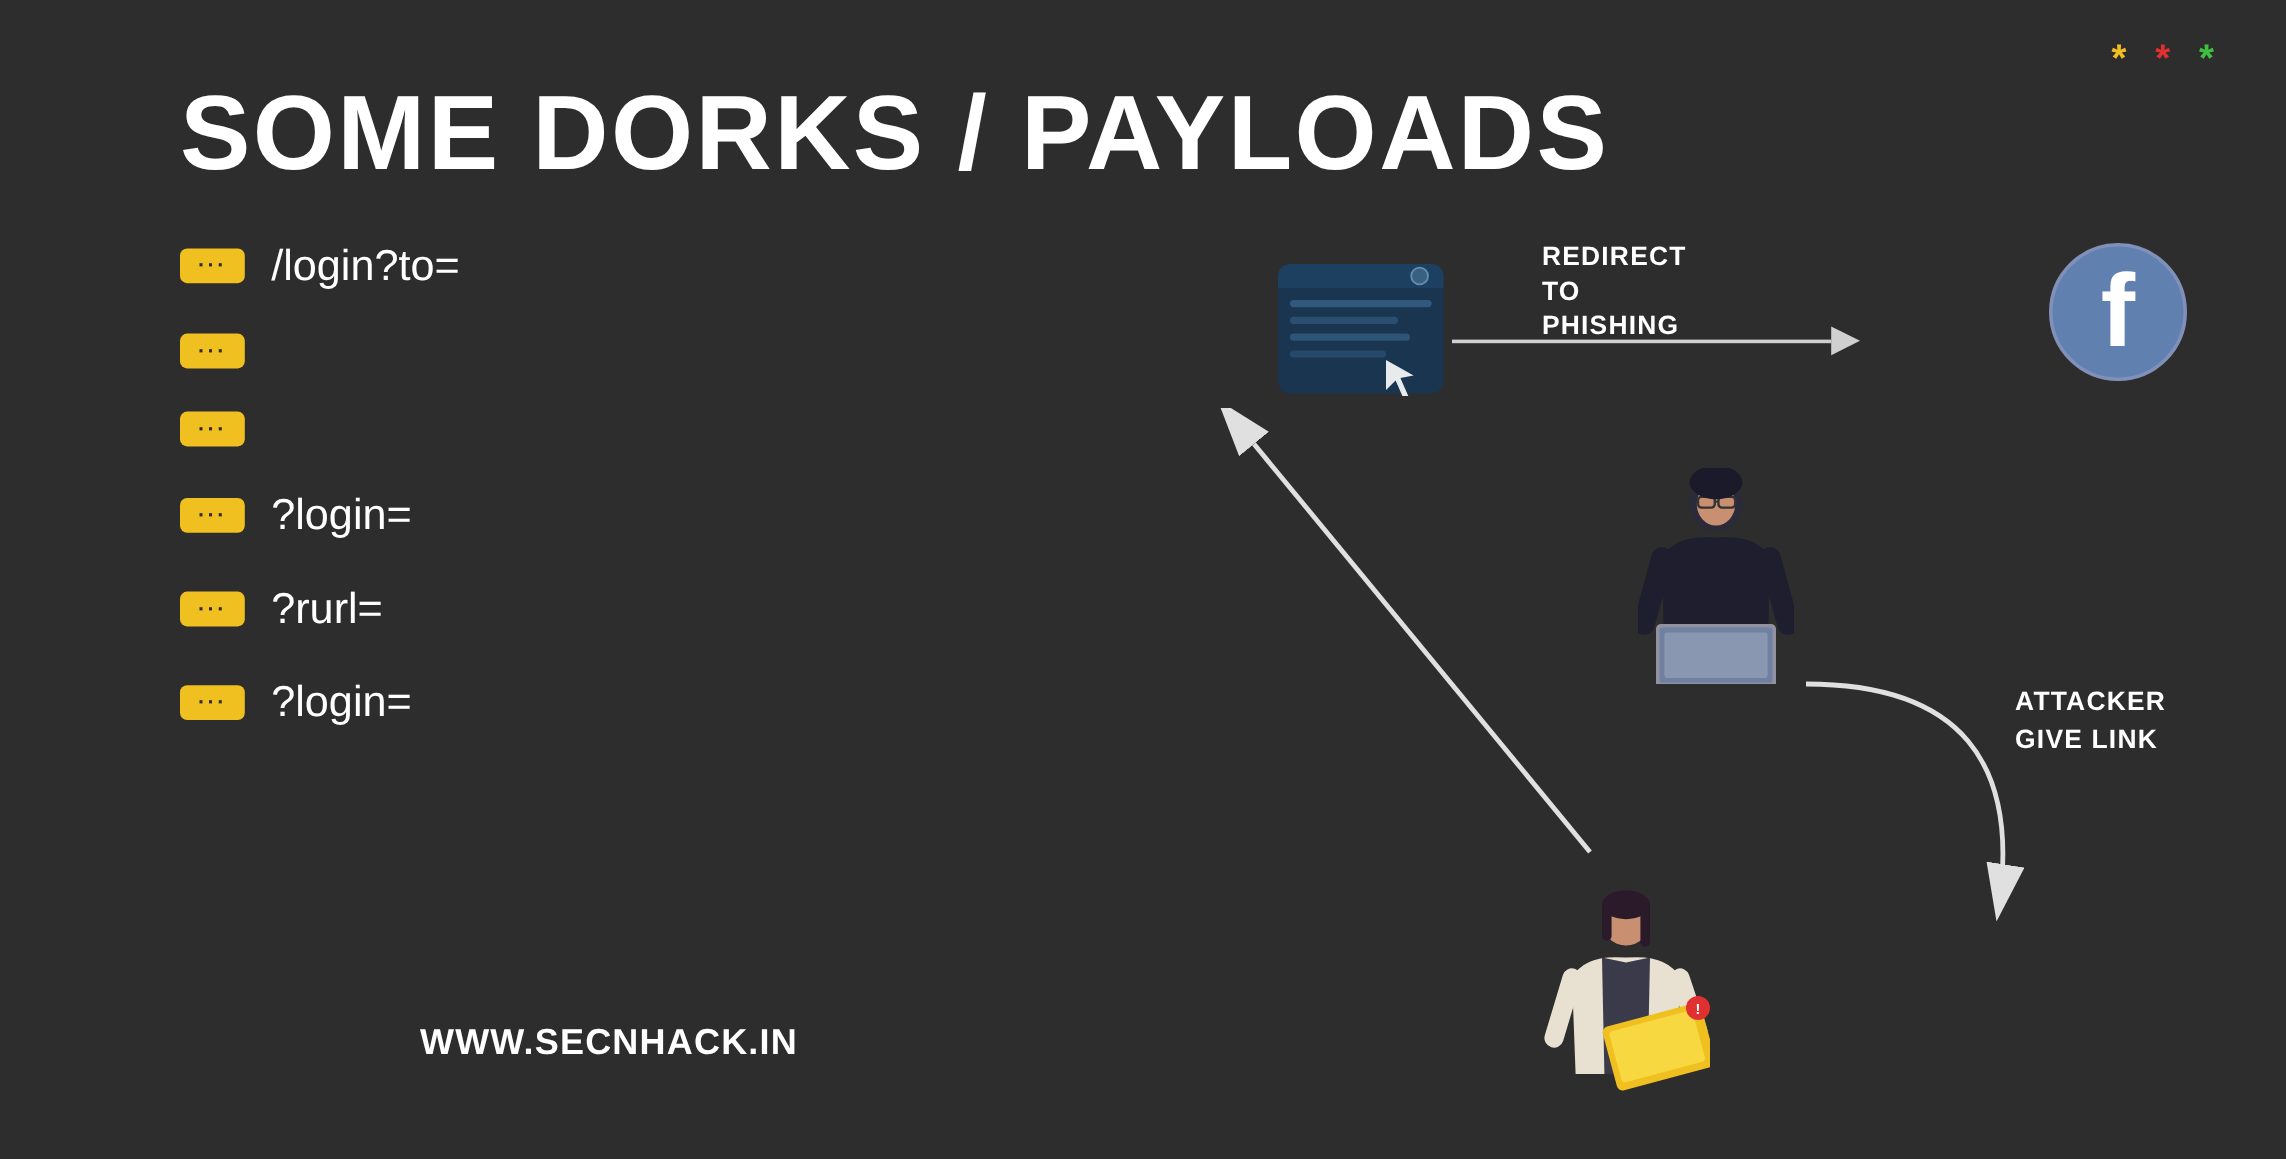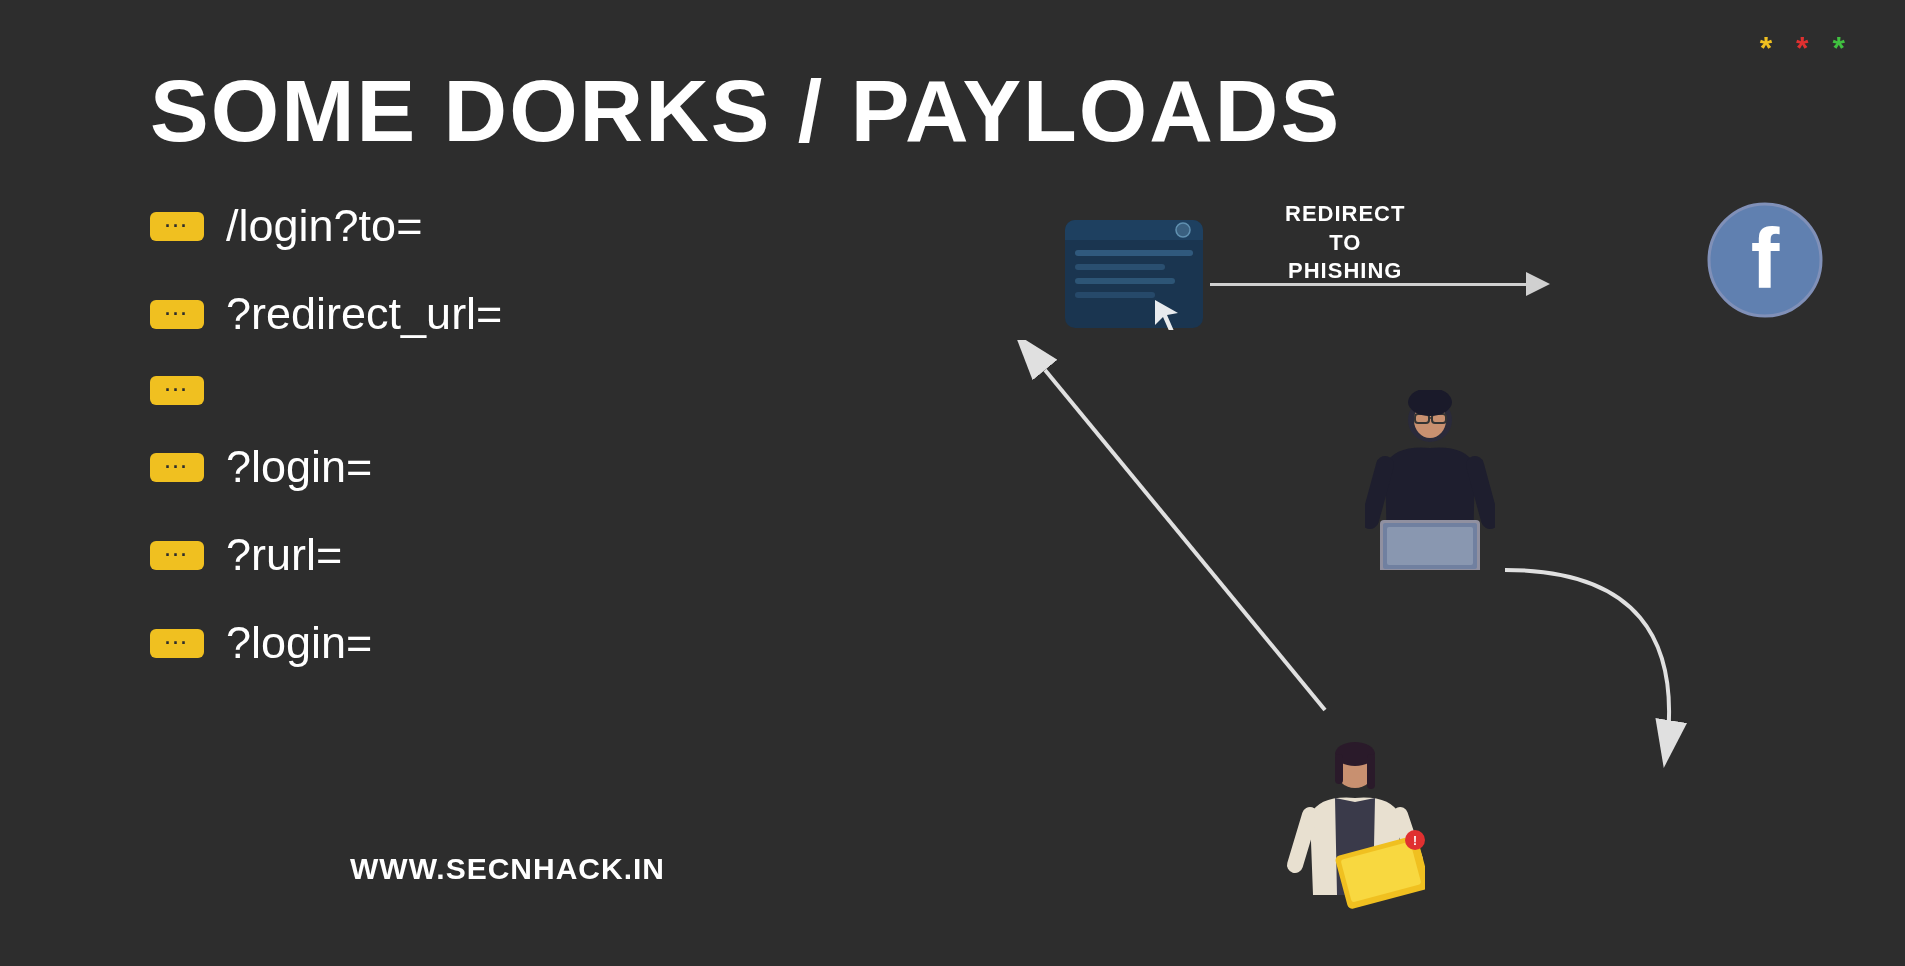--- a/index.html
+++ b/index.html
@@ -64,21 +64,21 @@
       font-size: 18px;
       color: #2d2d2d;
       font-weight: bold;
       letter-spacing: 2px;
       min-width: 54px;
       text-align: center;
     }
 
     .dork-text {
       color: #ffffff;
-      font-size: 45px;
+      font-size: 36px;
       font-weight: 400;
       font-family: Arial, sans-serif;
     }
 
     .website-label {
       position: absolute;
       bottom: 80px;
       left: 350px;
       color: #ffffff;
       font-size: 30px;
@@ -117,21 +117,20 @@
     .redirect-label {
       position: absolute;
       top: 40px;
       left: 340px;
       color: #ffffff;
       font-size: 22px;
       font-weight: 900;
       text-transform: uppercase;
       line-height: 1.3;
       letter-spacing: 1px;
-      text-align: center;
     }
 
     
     .attacker-label {
       position: absolute;
       top: 410px;
       right: 40px;
       color: #ffffff;
       font-size: 22px;
       font-weight: 900;
@@ -152,21 +151,20 @@
 
 <h1 class="main-title">SOME DORKS / PAYLOADS</h1>
 
 <div class="dorks-list">
   <div class="dork-item">
     <span class="dork-badge">···</span>
     <span class="dork-text">/login?to=</span>
   </div>
   <div class="dork-item">
     <span class="dork-badge">···</span>
-    <span class="dork-text">?redirect_url=</span>
   </div>
   <div class="dork-item">
     <span class="dork-badge">···</span>
   </div>
   <div class="dork-item">
     <span class="dork-badge">···</span>
     <span class="dork-text">?login=</span>
   </div>
   <div class="dork-item">
     <span class="dork-badge">···</span>
@@ -260,20 +258,24 @@
     <svg width="230" height="250" viewBox="0 0 230 250" xmlns="http://www.w3.org/2000/svg">
       <defs>
         <marker id="arrowhead-curve" markerWidth="12" markerHeight="8" refX="10" refY="4" orient="auto">
           <polygon points="0 0, 12 4, 0 8" fill="#e0e0e0"></polygon>
         </marker>
       </defs>
       <path d="M 30,20 Q 220,20 190,210" stroke="#e0e0e0" stroke-width="4" fill="none" marker-end="url(#arrowhead-curve)"></path>
     </svg>
   </div>
 
+  <div class="attacker-label">
+    <div>ATTACKER</div>
+    <div>GIVE LINK</div>
+  </div>
 
   <div style="position:absolute; bottom:10px; left:340px; display:flex; flex-direction:column; align-items:center;">
     <svg width="140" height="170" viewBox="0 0 140 170" xmlns="http://www.w3.org/2000/svg">
 
       <circle cx="70" cy="28" r="20" fill="#c89070"></circle>
 
       <ellipse cx="70" cy="14" rx="20" ry="12" fill="#2a1a2a"></ellipse>
       <rect x="50" y="14" width="8" height="30" rx="4" fill="#2a1a2a"></rect>
       <rect x="82" y="14" width="8" height="35" rx="4" fill="#2a1a2a"></rect>
 

